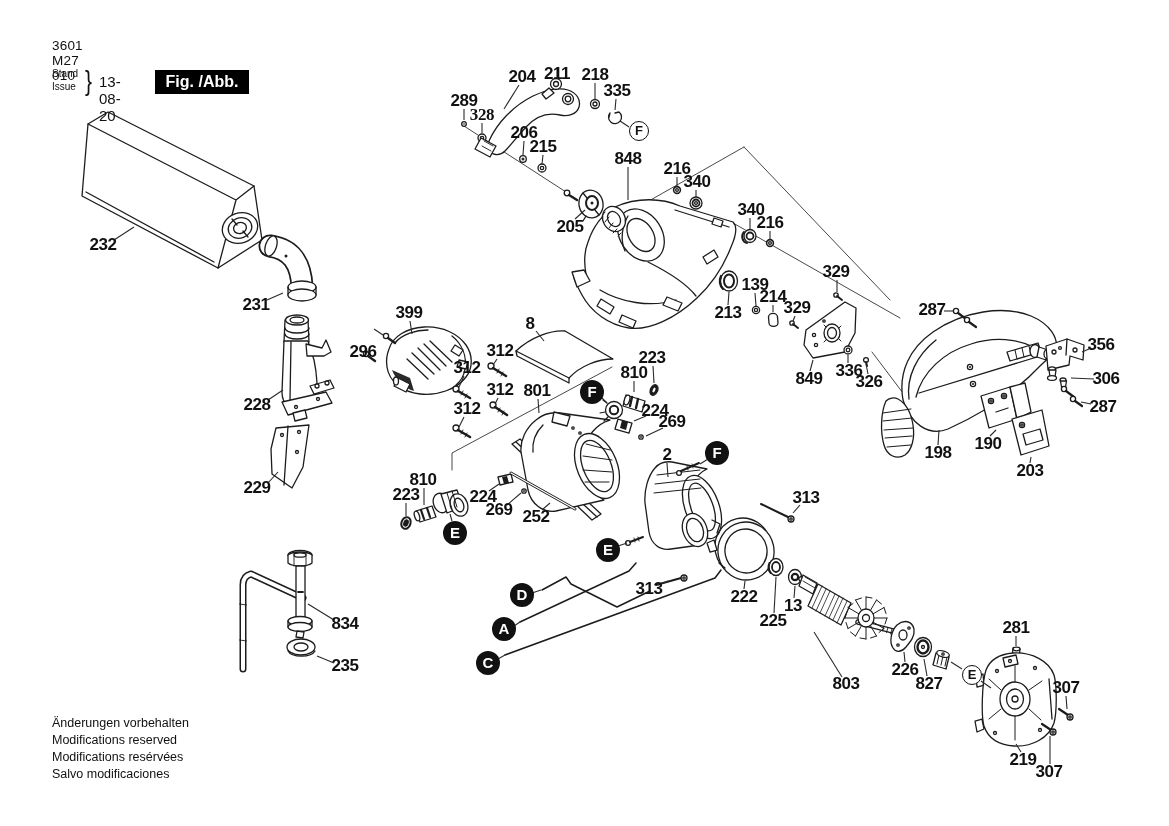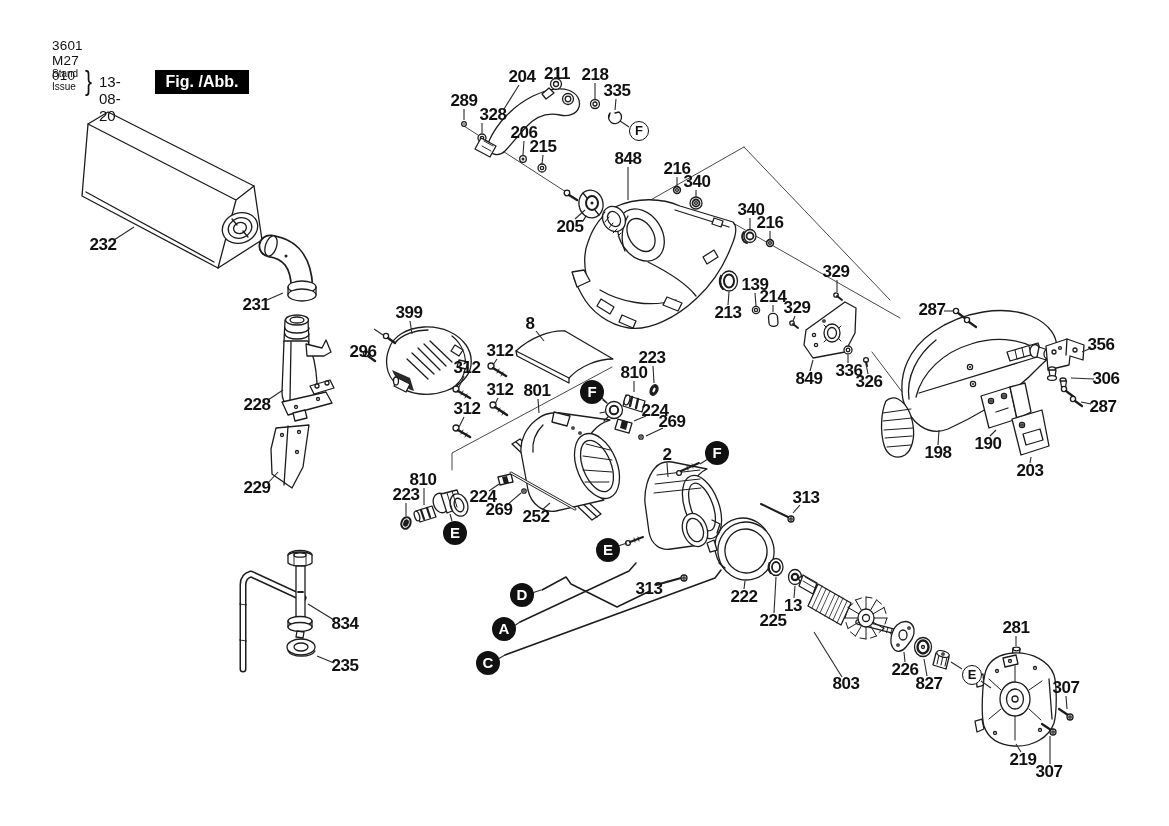--- a/index.html
+++ b/index.html
@@ -560,21 +560,21 @@
       <div class="plabel" style="left: 467px; top: 368px;">312</div>
       <div class="plabel" style="left: 500px; top: 390px;">312</div>
       <div class="plabel" style="left: 467px; top: 409px;">312</div>
       <div class="plabel" style="left: 530px; top: 324px;">8</div>
       <div class="plabel" style="left: 537px; top: 391px;">801</div>
       <div class="plabel" style="left: 522px; top: 77px;">204</div>
       <div class="plabel" style="left: 557px; top: 62px; margin-top: 12px;">211</div>
       <div class="plabel" style="left: 595px; top: 75px;">218</div>
       <div class="plabel" style="left: 617px; top: 91px;">335</div>
       <div class="plabel" style="left: 464px; top: 101px;">289</div>
-      <div class="plabel" style="left: 493px; top: 115px;">328</div>
+      <div class="plabel" style="left: 482px; top: 115px; font-family: Liberation Serif, serif;">328</div>
       <div class="plabel" style="left: 524px; top: 133px;">206</div>
       <div class="plabel" style="left: 543px; top: 147px;">215</div>
       <div class="plabel" style="left: 570px; top: 227px;">205</div>
       <div class="plabel" style="left: 628px; top: 159px;">848</div>
       <div class="plabel" style="left: 677px; top: 169px;">216</div>
       <div class="plabel" style="left: 697px; top: 182px;">340</div>
       <div class="plabel" style="left: 751px; top: 210px;">340</div>
       <div class="plabel" style="left: 770px; top: 223px;">216</div>
       <div class="plabel" style="left: 728px; top: 313px;">213</div>
       <div class="plabel" style="left: 755px; top: 285px;">139</div>
@@ -630,14 +630,20 @@
     <div class="part-no">3601 M27 010</div>
     <div class="stand">
       <div>Stand</div>
       <div>Issue</div>
     </div>
     <div class="brace">}</div>
     <div class="date">13-08-20</div>
     <div class="figbox">Fig. /Abb. 5</div>
   </div>
 
+  <div id="footer">
+    <div>Änderungen vorbehalten</div>
+    <div>Modifications reserved</div>
+    <div>Modifications resérvées</div>
+    <div>Salvo modificaciones</div>
+  </div>
 
 </div>
 
 </body></html>

